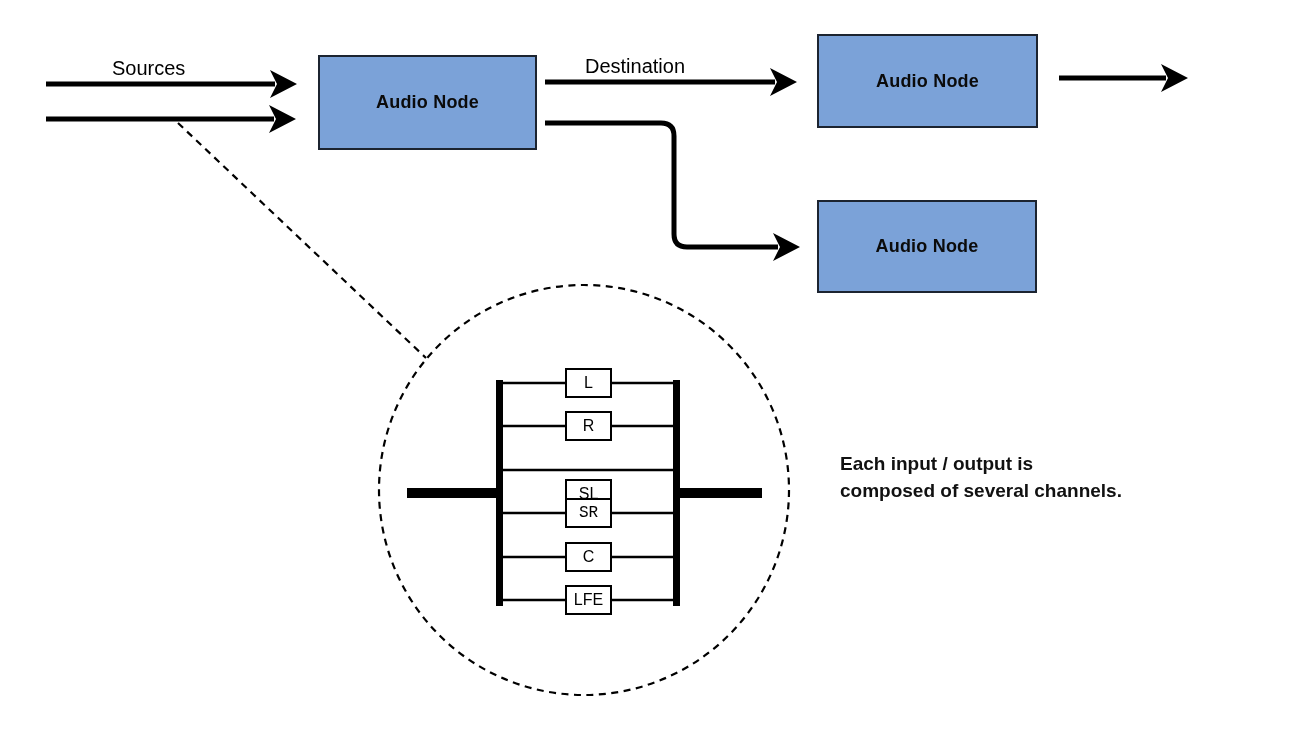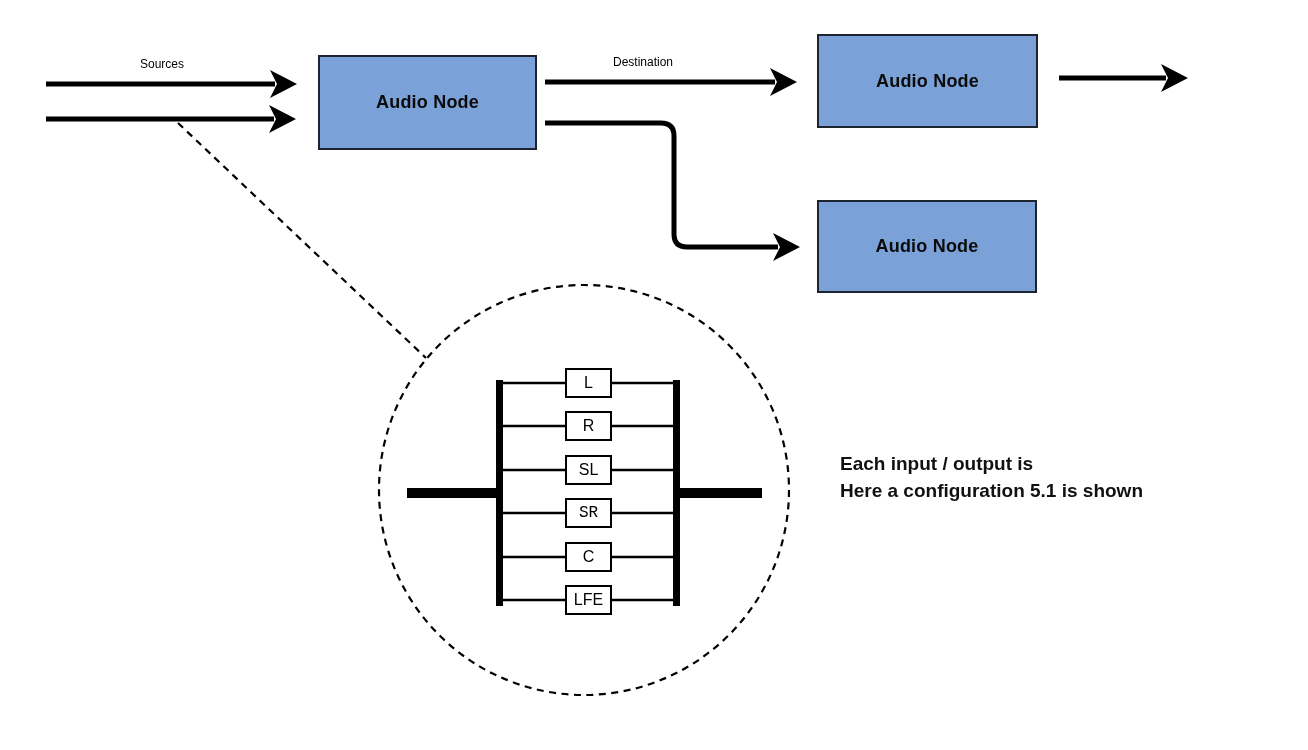--- a/index.html
+++ b/index.html
@@ -32,32 +32,32 @@
     box-sizing:border-box;
     display:flex;align-items:center;justify-content:center;
     font-weight:bold;font-size:18px;color:#0b0b0b;
     letter-spacing:0.2px;
   }
   #node1{left:318px;top:55px;width:219px;height:95px;}
   #node2{left:817px;top:34px;width:221px;height:94px;}
   #node3{left:817px;top:200px;width:220px;height:93px;}
 
   
-  .flow-label{position:absolute;font-size:12px;color:#000;margin-left:28px;}
+  .flow-label{position:absolute;font-size:20px;color:#000;}
   #lbl-sources{left:112px;top:57px;}
   #lbl-destination{left:585px;top:55px;}
 
   
   .chbox{
     position:absolute;left:565px;width:47px;height:30px;
     background:#ffffff;border:2px solid #000;box-sizing:border-box;
     display:flex;align-items:center;justify-content:center;
     font-size:16px;color:#000;
   }
-  #ch0{top:368px;} #ch1{top:411px;} #ch2{top:455px;}
+  #ch0{top:368px;} #ch1{top:411px;} #ch2{top:479px;}
   #ch3{top:498px;font-family:Liberation Mono, monospace;} #ch4{top:542px;} #ch5{top:585px;text-align:center;}
 
   
   .note{
     position:absolute;left:840px;top:451px;
     font-size:19px;font-weight:700;color:#111;
     line-height:26.5px;white-space:nowrap;
   }
 </style>
 </head>
@@ -127,16 +127,16 @@
 
   <div class="chbox" id="ch0">L</div>
   <div class="chbox" id="ch1">R</div>
   <div class="chbox" id="ch2">SL</div>
   <div class="chbox" id="ch3">SR</div>
   <div class="chbox" id="ch4">C</div>
   <div class="chbox" id="ch5">LFE</div>
 
   <div class="note">
     <div>Each input / output is</div>
-    <div>Here a configuration 5.1 is shown</div>
+    <div>composed of several channels.</div>
   </div>
 
 </div>
 
 </body></html>

